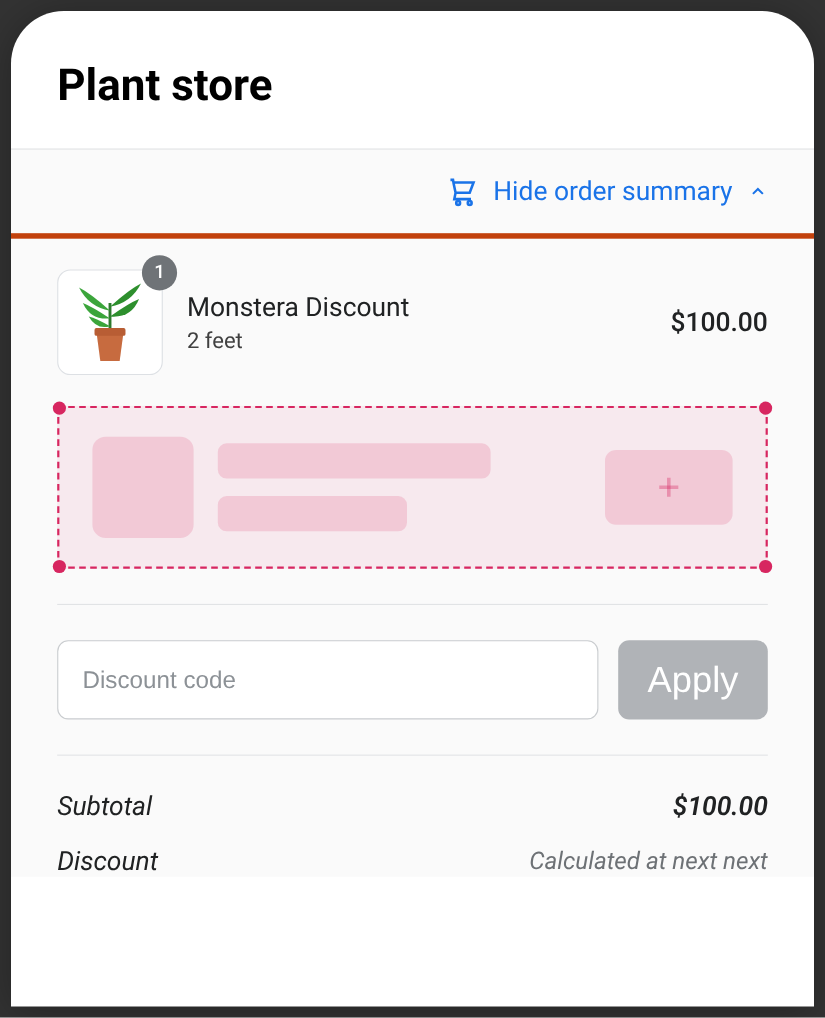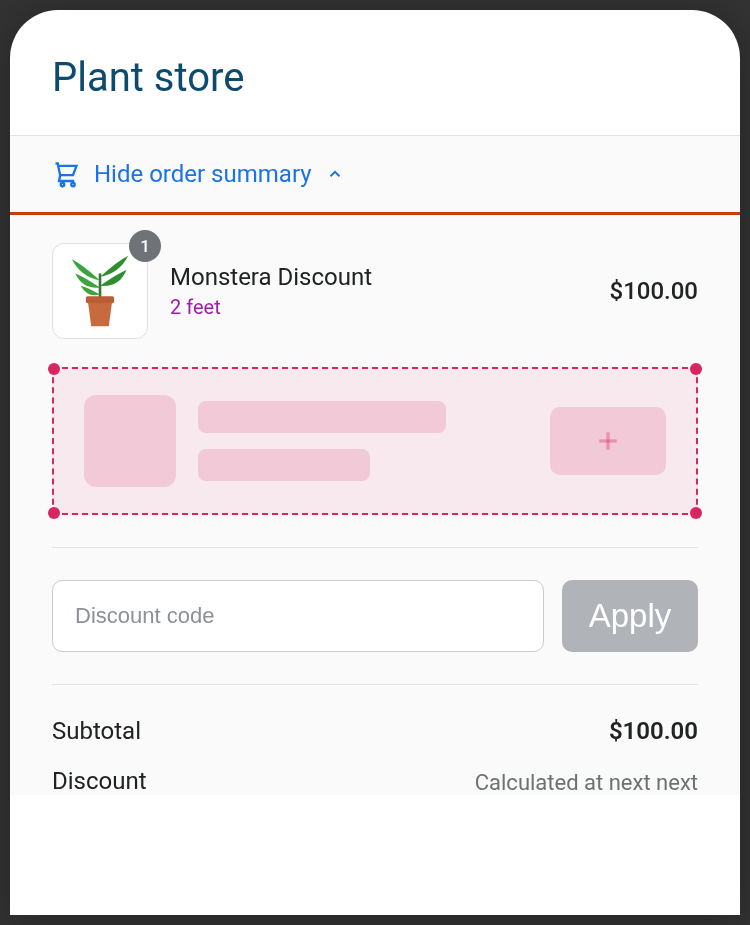--- a/index.html
+++ b/index.html
@@ -19,33 +19,33 @@
       overflow: hidden;
       box-shadow: 0 4px 40px rgba(0,0,0,0.3);
       height: 905px;
       position: relative;
     }
     .header {
       padding: 44px 42px 34px 42px;
     }
     .store-title {
       font-size: 40px;
-      font-weight: 400;
-      color: #0c4a6e;
+      font-weight: 700;
+      color: #000000;
     }
     .summary-section {
       background: #fafafa;
       border-top: 1px solid #e1e3e5;
     }
     .summary-toggle {
       display: flex;
       align-items: center;
-      justify-content: space-between;
+      justify-content: flex-end;
       padding: 24px 42px;
-      border-bottom: 3px solid #c2410c;
+      border-bottom: 5px solid #c2410c;
     }
     .toggle-left {
       display: flex;
       align-items: center;
       gap: 14px;
       color: #1a73e8;
       font-size: 24px;
       cursor: pointer;
     }
     .cart-icon {
@@ -109,21 +109,21 @@
     .product-meta {
       flex: 1;
     }
     .product-name {
       font-size: 24px;
       color: #202223;
       margin-bottom: 4px;
     }
     .product-variant {
       font-size: 20px;
-      color: #a21caf;
+      color: #404040;
     }
     .product-price {
       font-size: 24px;
       font-weight: 500;
       color: #202223;
     }
 
     .placeholder-zone {
       position: relative;
       border: 2px dashed #d72660;
@@ -223,22 +223,23 @@
       font-size: 33px;
       cursor: pointer;
     }
 
     .totals {
       margin-top: 32px;
     }
     .total-row {
       display: flex;
       justify-content: space-between;
-      align-items: flex-end;
+      align-items: center;
       margin-bottom: 22px;
+      font-style: italic;
     }
     .total-label {
       font-size: 24px;
       color: #202223;
     }
     .total-value {
       font-size: 24px;
       font-weight: 600;
       color: #202223;
     }

